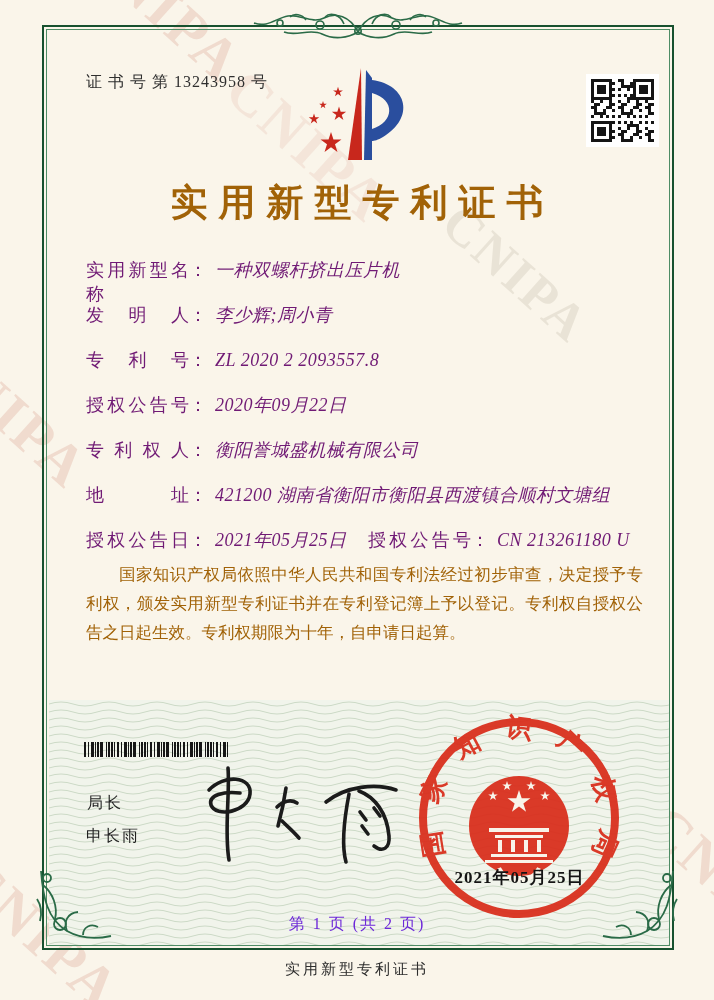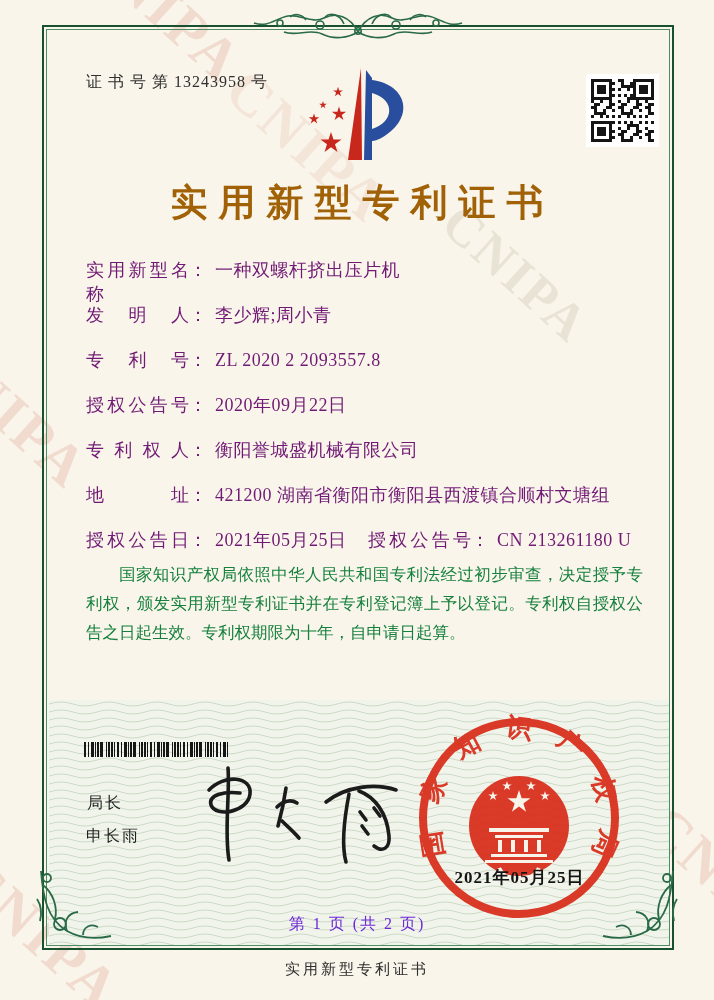--- a/index.html
+++ b/index.html
@@ -25,25 +25,25 @@
   .qr{position:absolute;left:586px;top:74px;display:grid;grid-template-columns:repeat(21,3px);grid-auto-rows:3px;padding:5px;background:#ffffff;}
   .qr b{width:3px;height:3px;}
   .qr b.on{background:#151515;}
 
   .title{position:absolute;left:0;right:0;top:178px;text-align:center;font-size:37px;font-weight:700;letter-spacing:11px;text-indent:11px;color:#a16207;}
 
   .fields{position:absolute;left:86px;top:258px;width:556px;}
   .frow{display:flex;align-items:baseline;height:45px;font-size:18px;color:#701a75;}
   .flabel{display:inline-block;width:103px;text-align:justify;text-align-last:justify;flex:none;}
   .fcolon{margin-right:8px;flex:none;}
-  .fvalue{letter-spacing:0.5px;white-space:nowrap;}
+  .fvalue{letter-spacing:0.5px;white-space:nowrap;font-style:italic;}
   .gleft{display:flex;align-items:flex-end;width:282px;flex:none;}
   .gright{display:flex;align-items:baseline;}
 
-  .paras{position:absolute;left:86px;top:560px;width:557px;font-size:16.5px;line-height:1.76;color:#15803d;text-align:justify;}
+  .paras{position:absolute;left:86px;top:560px;width:557px;font-size:16.5px;line-height:1.76;color:#a16207;text-align:justify;}
   .paras p{margin:0;text-indent:2em;}
 
   .barcode{position:absolute;left:84px;top:742px;height:15px;font-size:0;}
   .barcode i{display:inline-block;height:100%;background:#161616;}
 
   .signer-title{position:absolute;left:87px;top:793px;font-size:16px;color:#1f1f1f;letter-spacing:2px;}
   .signer-name{position:absolute;left:86px;top:826px;font-size:16px;color:#1f1f1f;letter-spacing:2px;text-align:center;}
   .signature{position:absolute;left:198px;top:760px;}
 
   .seal{position:absolute;left:413px;top:712px;}

